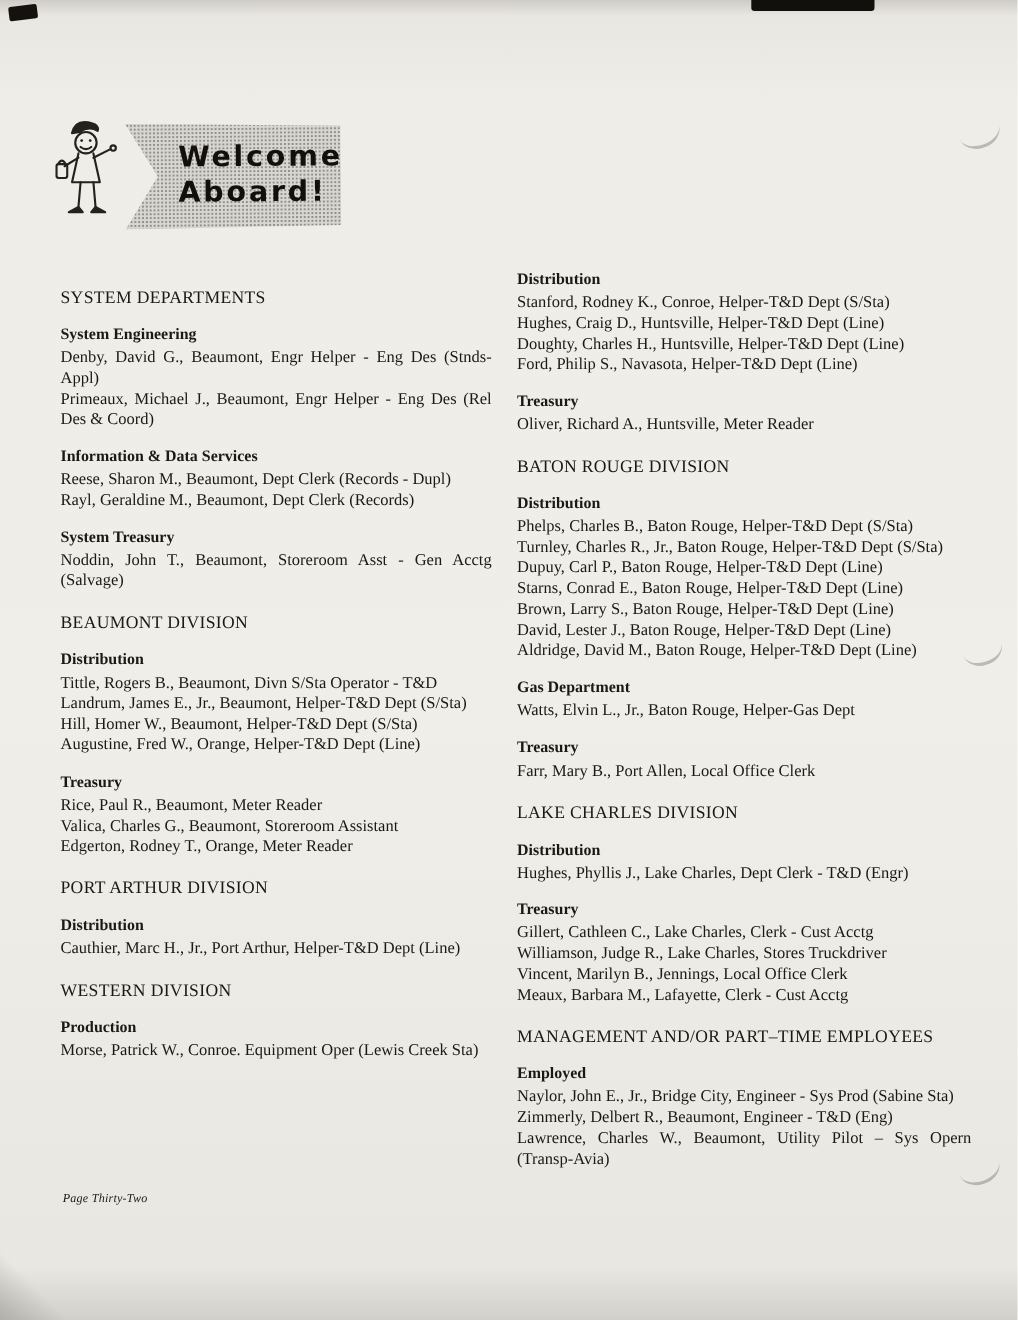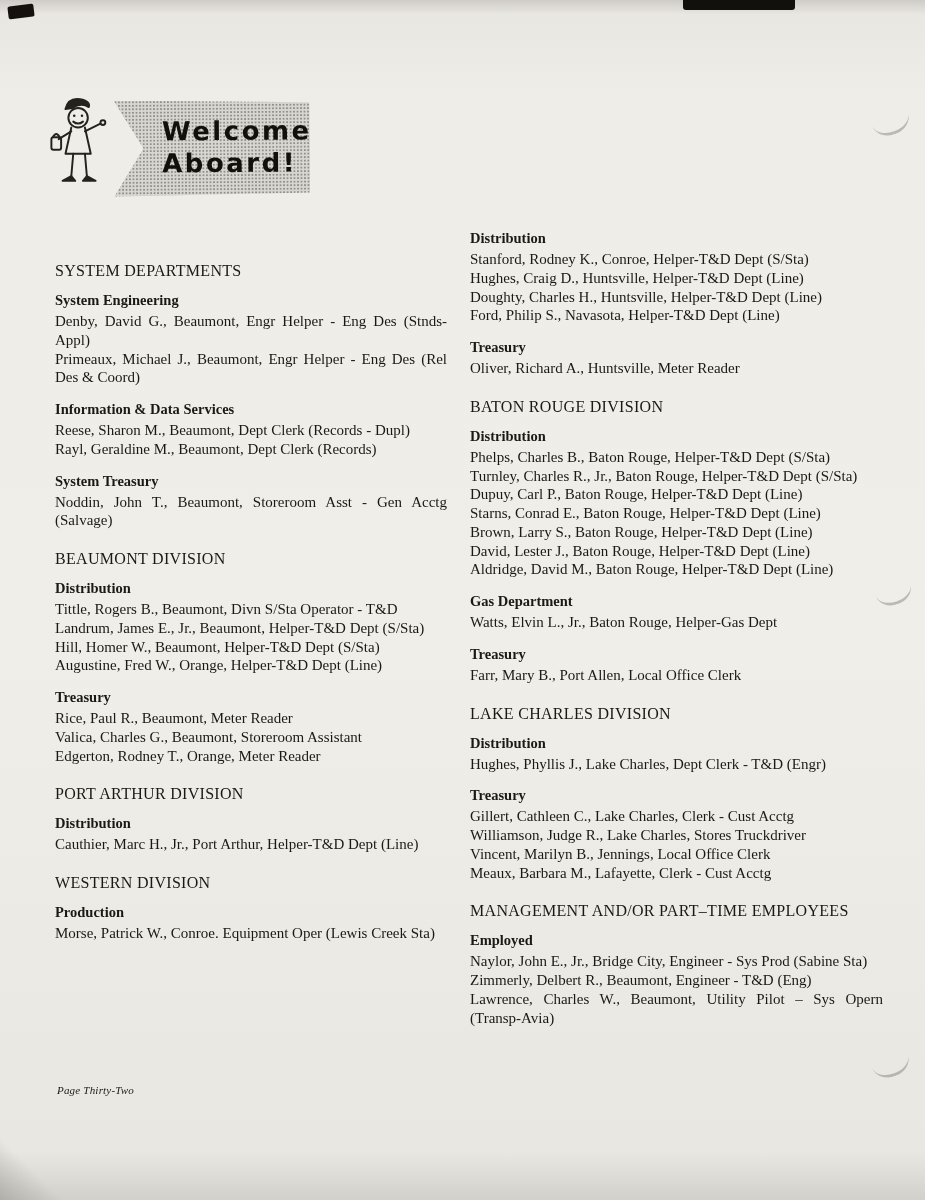--- a/index.html
+++ b/index.html
@@ -24,21 +24,21 @@
   .curl { position: absolute; border-radius: 50%; border-bottom: 3px solid rgba(125,122,115,0.45); }
   .curl-1 { right: 16px; top: 104px; width: 38px; height: 28px; transform: rotate(-20deg); }
   .curl-2 { right: 14px; top: 576px; width: 36px; height: 26px; transform: rotate(-18deg); }
   .curl-3 { right: 16px; top: 1046px; width: 38px; height: 28px; transform: rotate(-20deg); }
   .corner-bl {
     position: absolute; left: 0; bottom: 0; width: 70px; height: 70px;
     background: linear-gradient(45deg, rgba(150,147,140,0.55) 0%, rgba(150,147,140,0) 45%);
   }
 
   
-  .banner { position: absolute; left: 48px; top: 88px; width: 262px; height: 114px; }
+  .banner { position: absolute; left: 48px; top: 100px; width: 262px; height: 114px; }
   .mascot { position: absolute; left: 0; top: 2px; width: 68px; height: 106px; }
   .flag {
     position: absolute; left: 66px; top: 12px; width: 196px; height: 96px;
     background-color: #d8d6d0;
     background-image: radial-gradient(circle, rgba(85,84,80,0.55) 0.8px, transparent 1.05px);
     background-size: 3.5px 3.5px;
     clip-path: polygon(0% 0%, 100% 3%, 100% 97%, 0% 100%, 15% 50%);
     display: flex; flex-direction: column; justify-content: center;
     padding-left: 48px; box-sizing: border-box;
     transform: rotate(-0.4deg);
@@ -52,21 +52,21 @@
   
   .col { position: absolute; }
   #col-0 { left: 55px; top: 262px; width: 392px; }
   #col-1 { left: 470px; top: 230px; width: 413px; }
 
   .division-heading {
     font-size: 16px; font-weight: normal; letter-spacing: 0.3px;
     margin: 20px 0 12px;
   }
   .col .division-heading:first-child { margin-top: 0; }
-  .group { margin: 0 0 14px; }
+  .group { margin: 16px 0 14px; }
   .group-heading { font-size: 14.5px; font-weight: bold; margin: 0 0 3px; }
   .entry {
     font-size: 15px; line-height: 1.25; margin: 0;
     text-align: justify;
   }
 
   
   .footer {
     position: absolute; left: 57px; top: 1084px;
     font-style: italic; font-size: 11px; letter-spacing: 0.2px;

